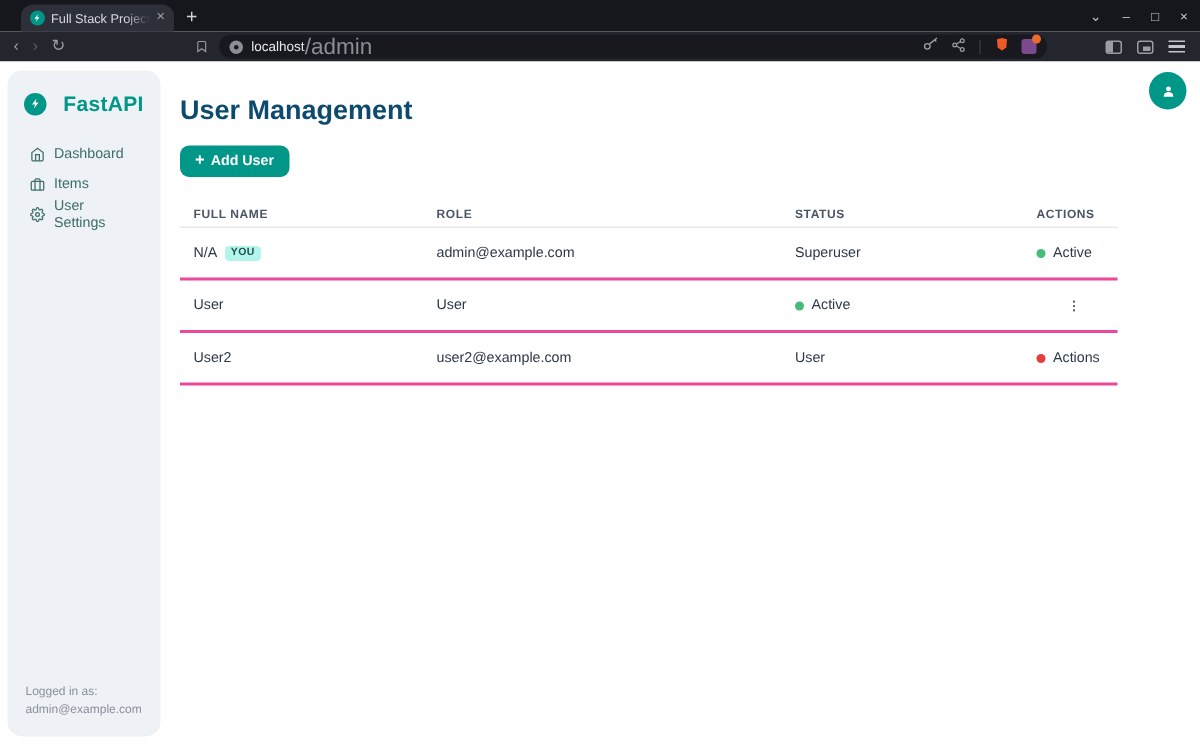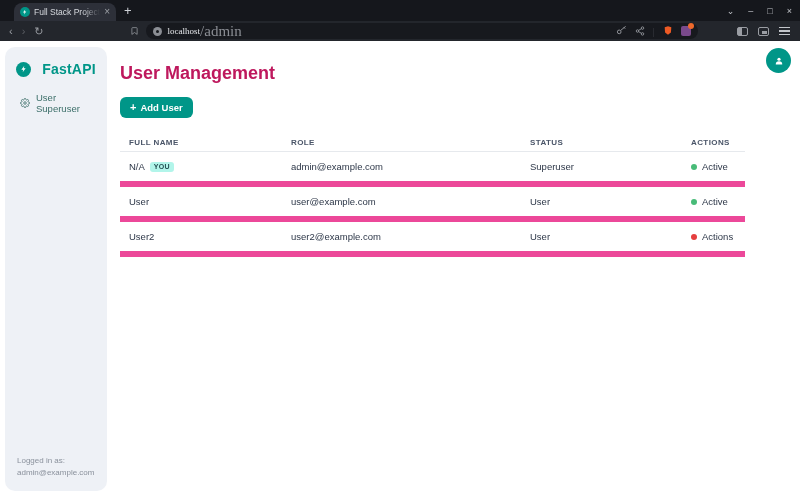--- a/index.html
+++ b/index.html
@@ -20,21 +20,21 @@
   .winctl { position:absolute; right:8px; top:0; height:21px; display:flex; align-items:center; gap:14px;
             color:#c3c6cb; font-size:9px; }
   .winctl span { cursor:default; }
 
   .toolbar { position:absolute; left:0; top:21px; width:800px; height:20px; background:#23262c;
              display:flex; align-items:center; }
   .nav-ico { color:#9a9da3; font-size:11px; line-height:1; margin-left:9px; }
   .nav-ico.dim { color:#5a5d63; }
   .bookmark-ico { margin-left:86px; display:flex; }
   .urlbar { margin-left:7px; width:552px; height:16px; background:#17191e; border-radius:8px;
-            display:flex; align-items:center; padding:0 7px;font-family:Liberation Serif, serif; }
+            display:flex; align-items:center; padding:0 7px; }
   .site-ico { width:9px; height:9px; border-radius:50%; background:#8b8e94; position:relative; flex:0 0 auto; }
   .site-ico::after{ content:""; position:absolute; left:3px; top:3px; width:3px; height:3px;
                     border-radius:50%; background:#17191e; }
   .url-host { color:#e8eaed; font-size:9px; margin-left:6px; }
   .url-path { color:#8b8e94; font-size:15px; }
   .url-spacer { flex:1; }
   .pill-icons { display:flex; align-items:center; gap:8px; }
   .sep { color:#3c3f45; font-size:10px; }
   .ext-ico { width:10px; height:10px; border-radius:2px; background:#7a4a8c; position:relative; }
   .ext-ico::after { content:""; position:absolute; right:-3px; top:-3px; width:6px; height:6px;
@@ -56,34 +56,34 @@
                 align-items:center; justify-content:center; }
   .brand-name { color:#009688; font-size:14px; font-weight:700; letter-spacing:.2px; }
   .nav { display:flex; flex-direction:column; gap:1px; }
   .nav-item { display:flex; align-items:center; gap:6px; height:19px; padding:0 7px; border-radius:6px;
               color:#3b6e68; font-size:9.5px; cursor:pointer; }
   .nav-item.active { background:#e1e7ee; }
   .nav-item svg { flex:0 0 auto; }
   .side-footer { margin-top:auto; color:#8a919c; font-size:8px; line-height:1.5; padding-left:4px; }
 
   .content { position:absolute; left:120px; top:0; width:680px; height:457px; }
-  .page-title { position:absolute; left:0; top:22px; font-size:18px; font-weight:700; color:#be185d; }
+  .page-title { position:absolute; left:0; top:22px; font-size:18px; font-weight:700; color:#0c4a6e; }
   .avatar-btn { position:absolute; right:9px; top:7px; width:25px; height:25px; border-radius:50%;
                 background:#009688; display:flex; align-items:center; justify-content:center; cursor:pointer; }
   .add-btn { position:absolute; left:0; top:56px; height:21px; background:#009688; color:#ffffff;
              border:none; border-radius:6px; font-size:9.5px; font-weight:700; padding:0 10px;
              display:flex; align-items:center; gap:4px; cursor:pointer; font-family:inherit; }
   .add-plus { font-size:11px; font-weight:700; line-height:1; }
 
   .table { position:absolute; left:0; top:93px; width:625px; }
   .tr { display:grid; grid-template-columns:126px 203px 125px 120px 1fr; align-items:center;
         padding-left:9px;gap:36px; }
   .thead { height:18px; border-bottom:1px solid #e6e9ed; }
   .th { font-size:8px; font-weight:700; color:#4a5568; text-transform:uppercase; letter-spacing:.4px; }
-  .trow { height:35px; border-bottom:6px solid #ec4899; }
+  .trow { height:35px; border-bottom:2px solid #ec4899; }
   .td { font-size:9.5px; color:#2d3748; display:flex; align-items:center; gap:5px; }
   .you-badge { background:#b2f5ea; color:#234e52; font-size:7px; font-weight:700; border-radius:3px;
                padding:1.5px 4px; letter-spacing:.3px; }
   .dot { width:6px; height:6px; border-radius:50%; flex:0 0 auto; }
   .kebab { background:none; border:none; cursor:pointer; display:flex; align-items:center;
            justify-content:center; width:18px; height:18px; margin-left:16px; }
 </style>
 </head>
 <body>
 
@@ -164,24 +164,38 @@
         <span class="brand-bolt">
           <svg width="8" height="8" viewBox="0 0 24 24" fill="#ffffff">
               <path d="M13 2 4 14h6l-2 8 9-12h-6z"></path>
             </svg>
         </span>
         <span class="brand-name">FastAPI</span>
       </div>
       <div class="nav">
         <div class="nav-item">
           <svg width="10" height="10" viewBox="0 0 24 24" fill="none" stroke="currentColor" stroke-width="2">
+              <path d="M3 9l9-7 9 7v11a2 2 0 0 1-2 2H5a2 2 0 0 1-2-2z"></path>
+              <path d="M9 22V12h6v10"></path>
+            </svg>
+          <span>Dashboard</span>
+        </div>
+        <div class="nav-item">
+          <svg width="10" height="10" viewBox="0 0 24 24" fill="none" stroke="currentColor" stroke-width="2">
+              <rect x="2" y="7" width="20" height="14" rx="2"></rect>
+              <path d="M16 21V5a2 2 0 0 0-2-2h-4a2 2 0 0 0-2 2v16"></path>
+            </svg>
+          <span>Items</span>
+        </div>
+        <div class="nav-item">
+          <svg width="10" height="10" viewBox="0 0 24 24" fill="none" stroke="currentColor" stroke-width="2">
               <circle cx="12" cy="12" r="3"></circle>
               <path d="M19.4 15a1.65 1.65 0 0 0 .33 1.82l.06.06a2 2 0 0 1-2.83 2.83l-.06-.06a1.65 1.65 0 0 0-1.82-.33 1.65 1.65 0 0 0-1 1.51V21a2 2 0 0 1-4 0v-.09A1.65 1.65 0 0 0 9 19.4a1.65 1.65 0 0 0-1.82.33l-.06.06a2 2 0 0 1-2.83-2.83l.06-.06a1.65 1.65 0 0 0 .33-1.82 1.65 1.65 0 0 0-1.51-1H3a2 2 0 0 1 0-4h.09A1.65 1.65 0 0 0 4.6 9a1.65 1.65 0 0 0-.33-1.82l-.06-.06a2 2 0 0 1 2.83-2.83l.06.06a1.65 1.65 0 0 0 1.82.33H9a1.65 1.65 0 0 0 1-1.51V3a2 2 0 0 1 4 0v.09a1.65 1.65 0 0 0 1 1.51 1.65 1.65 0 0 0 1.82-.33l.06-.06a2 2 0 0 1 2.83 2.83l-.06.06a1.65 1.65 0 0 0-.33 1.82V9a1.65 1.65 0 0 0 1.51 1H21a2 2 0 0 1 0 4h-.09a1.65 1.65 0 0 0-1.51 1z"></path>
             </svg>
-          <span>User Superuser</span>
+          <span>User Settings</span>
         </div>
       </div>
       <div class="side-footer">
         <div>Logged in as:</div>
         <div>admin@example.com</div>
       </div>
     </div>
 
     <div class="content">
       <div class="page-title">User Management</div>
@@ -221,21 +235,20 @@
                   <circle cx="12" cy="5" r="1.8"></circle>
                   <circle cx="12" cy="12" r="1.8"></circle>
                   <circle cx="12" cy="19" r="1.8"></circle>
                 </svg>
             </button>
           </span>
         </div>
 
         <div class="tr trow">
           <span class="td">User</span>
-          <span class="td">user@example.com</span>
           <span class="td">User</span>
           <span class="td">
             <span class="dot" style="background: rgb(72, 187, 120);"></span>
             <span>Active</span>
           </span>
           <span class="td">
             <button class="kebab">
               <svg width="10" height="10" viewBox="0 0 24 24" fill="#4a5568">
                   <circle cx="12" cy="5" r="1.8"></circle>
                   <circle cx="12" cy="12" r="1.8"></circle>

